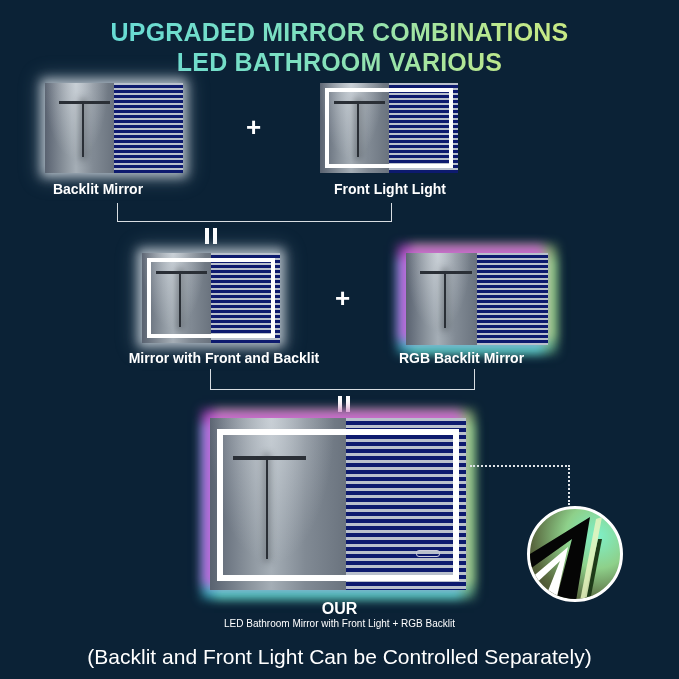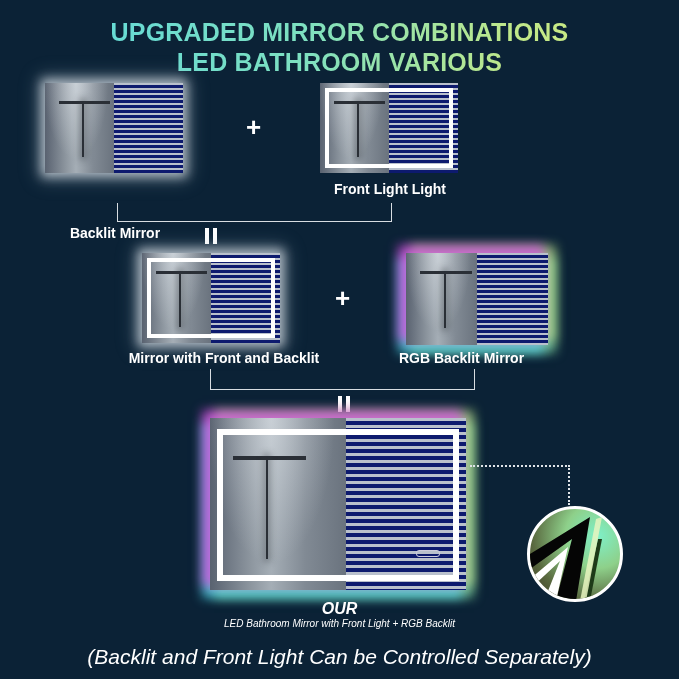--- a/index.html
+++ b/index.html
@@ -56,35 +56,35 @@
     .eq { position: absolute; width: 12px; height: 16px; }
     .eq::before, .eq::after { content: ""; position: absolute; top: 0; width: 4px; height: 16px; background: #fff; }
     .eq::before { left: 0; } .eq::after { right: 0; }
     .bracket { position: absolute; border: 1.5px solid #d8dde2; border-top: none; }
     .dotted-h { position: absolute; border-top: 2px dotted #e0e4e8; }
     .dotted-v { position: absolute; border-left: 2px dotted #e0e4e8; }
     .badge {
       position: absolute; border-radius: 50%; border: 3px solid #ffffff; overflow: hidden;
       background: radial-gradient(circle at 75% 30%, #7ef0c8 0%, #8ed08a 35%, #5a6a40 70%, #3a3420 100%);
     }
-    .bottom { position: absolute; left: 0; width: 679px; text-align: center; color: #ffffff; font-style: italic; }
+    .bottom { position: absolute; left: 0; width: 679px; text-align: center; color: #ffffff; }
   </style>
 </head>
 <body>
 
 <div class="title t1">UPGRADED MIRROR COMBINATIONS</div>
 <div class="title t2">LED BATHROOM VARIOUS</div>
 
 <div class="mirror glow-white" style="left:45px; top:83px; width:138px; height:90px;">
   <div class="left"></div>
   <div class="right"></div>
   <div class="bar"></div>
   <div class="pole"></div>
 </div>
-<div class="label" style="left:45px; width:140px; top:181px;margin-top:44px;">Backlit Mirror</div>
+<div class="label" style="left:28px; width:140px; top:181px;">Backlit Mirror</div>
 
 <div class="op" style="left:246px; top:112px;">+</div>
 
 <div class="mirror" style="left:320px; top:83px; width:138px; height:90px;">
   <div class="left"></div>
   <div class="right"></div>
   <div class="bar"></div>
   <div class="pole"></div>
   <div class="frontframe" style="left:5px; top:5px; width:128px; height:80px;"></div>
 </div>

